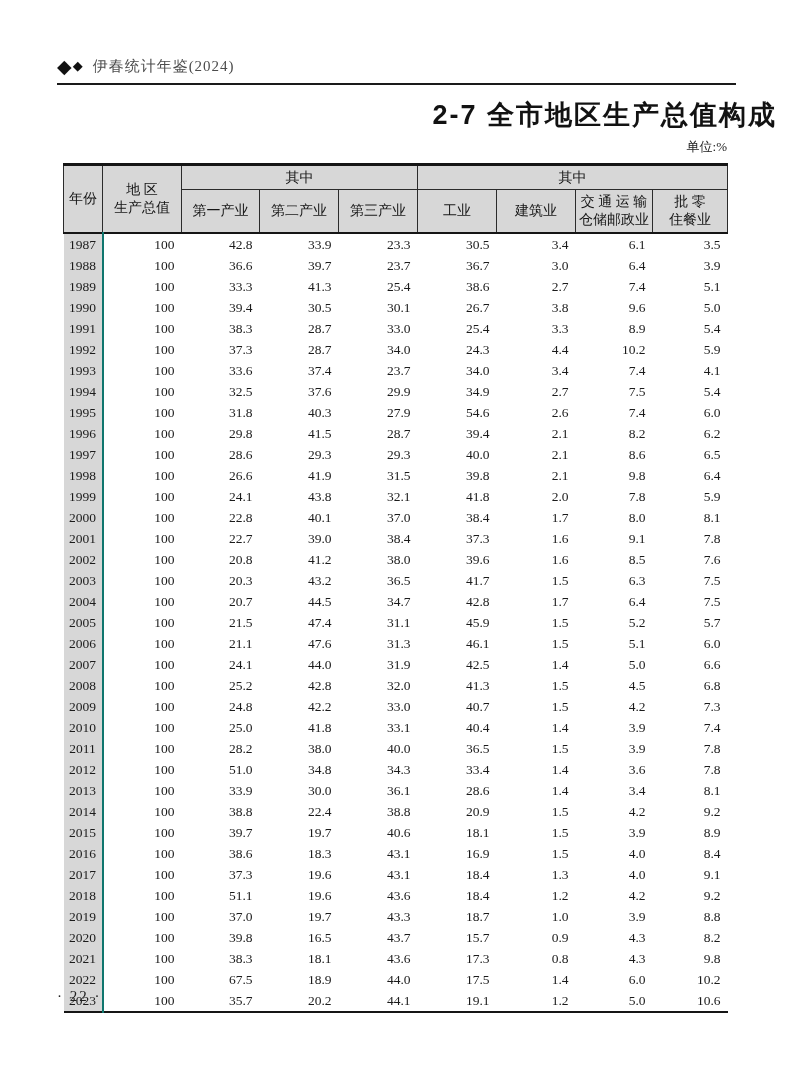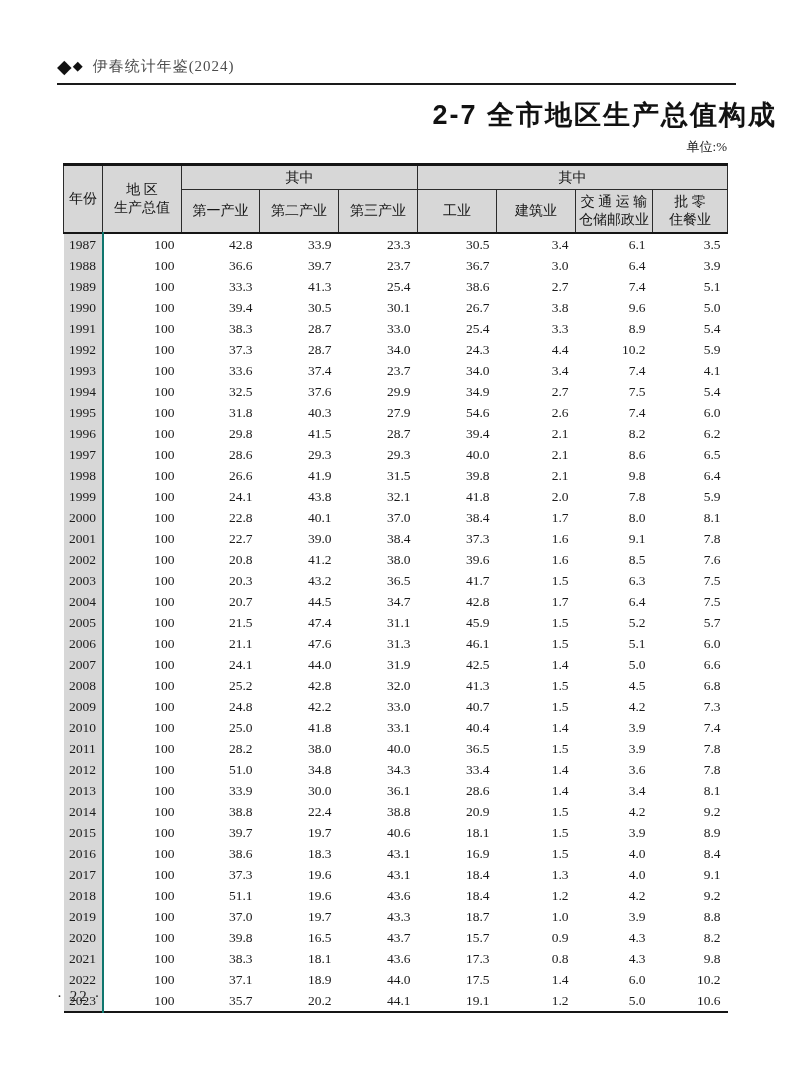--- a/index.html
+++ b/index.html
@@ -568,21 +568,21 @@
       <td>43.6</td>
       <td>17.3</td>
       <td>0.8</td>
       <td>4.3</td>
       <td>9.8</td>
     </tr>
 
     <tr>
       <td class="year-cell">2022</td>
       <td>100</td>
-      <td>37.1</td>
+      <td>67.5</td>
       <td>18.9</td>
       <td>44.0</td>
       <td>17.5</td>
       <td>1.4</td>
       <td>6.0</td>
       <td>10.2</td>
     </tr>
 
     <tr>
       <td class="year-cell">2023</td>

